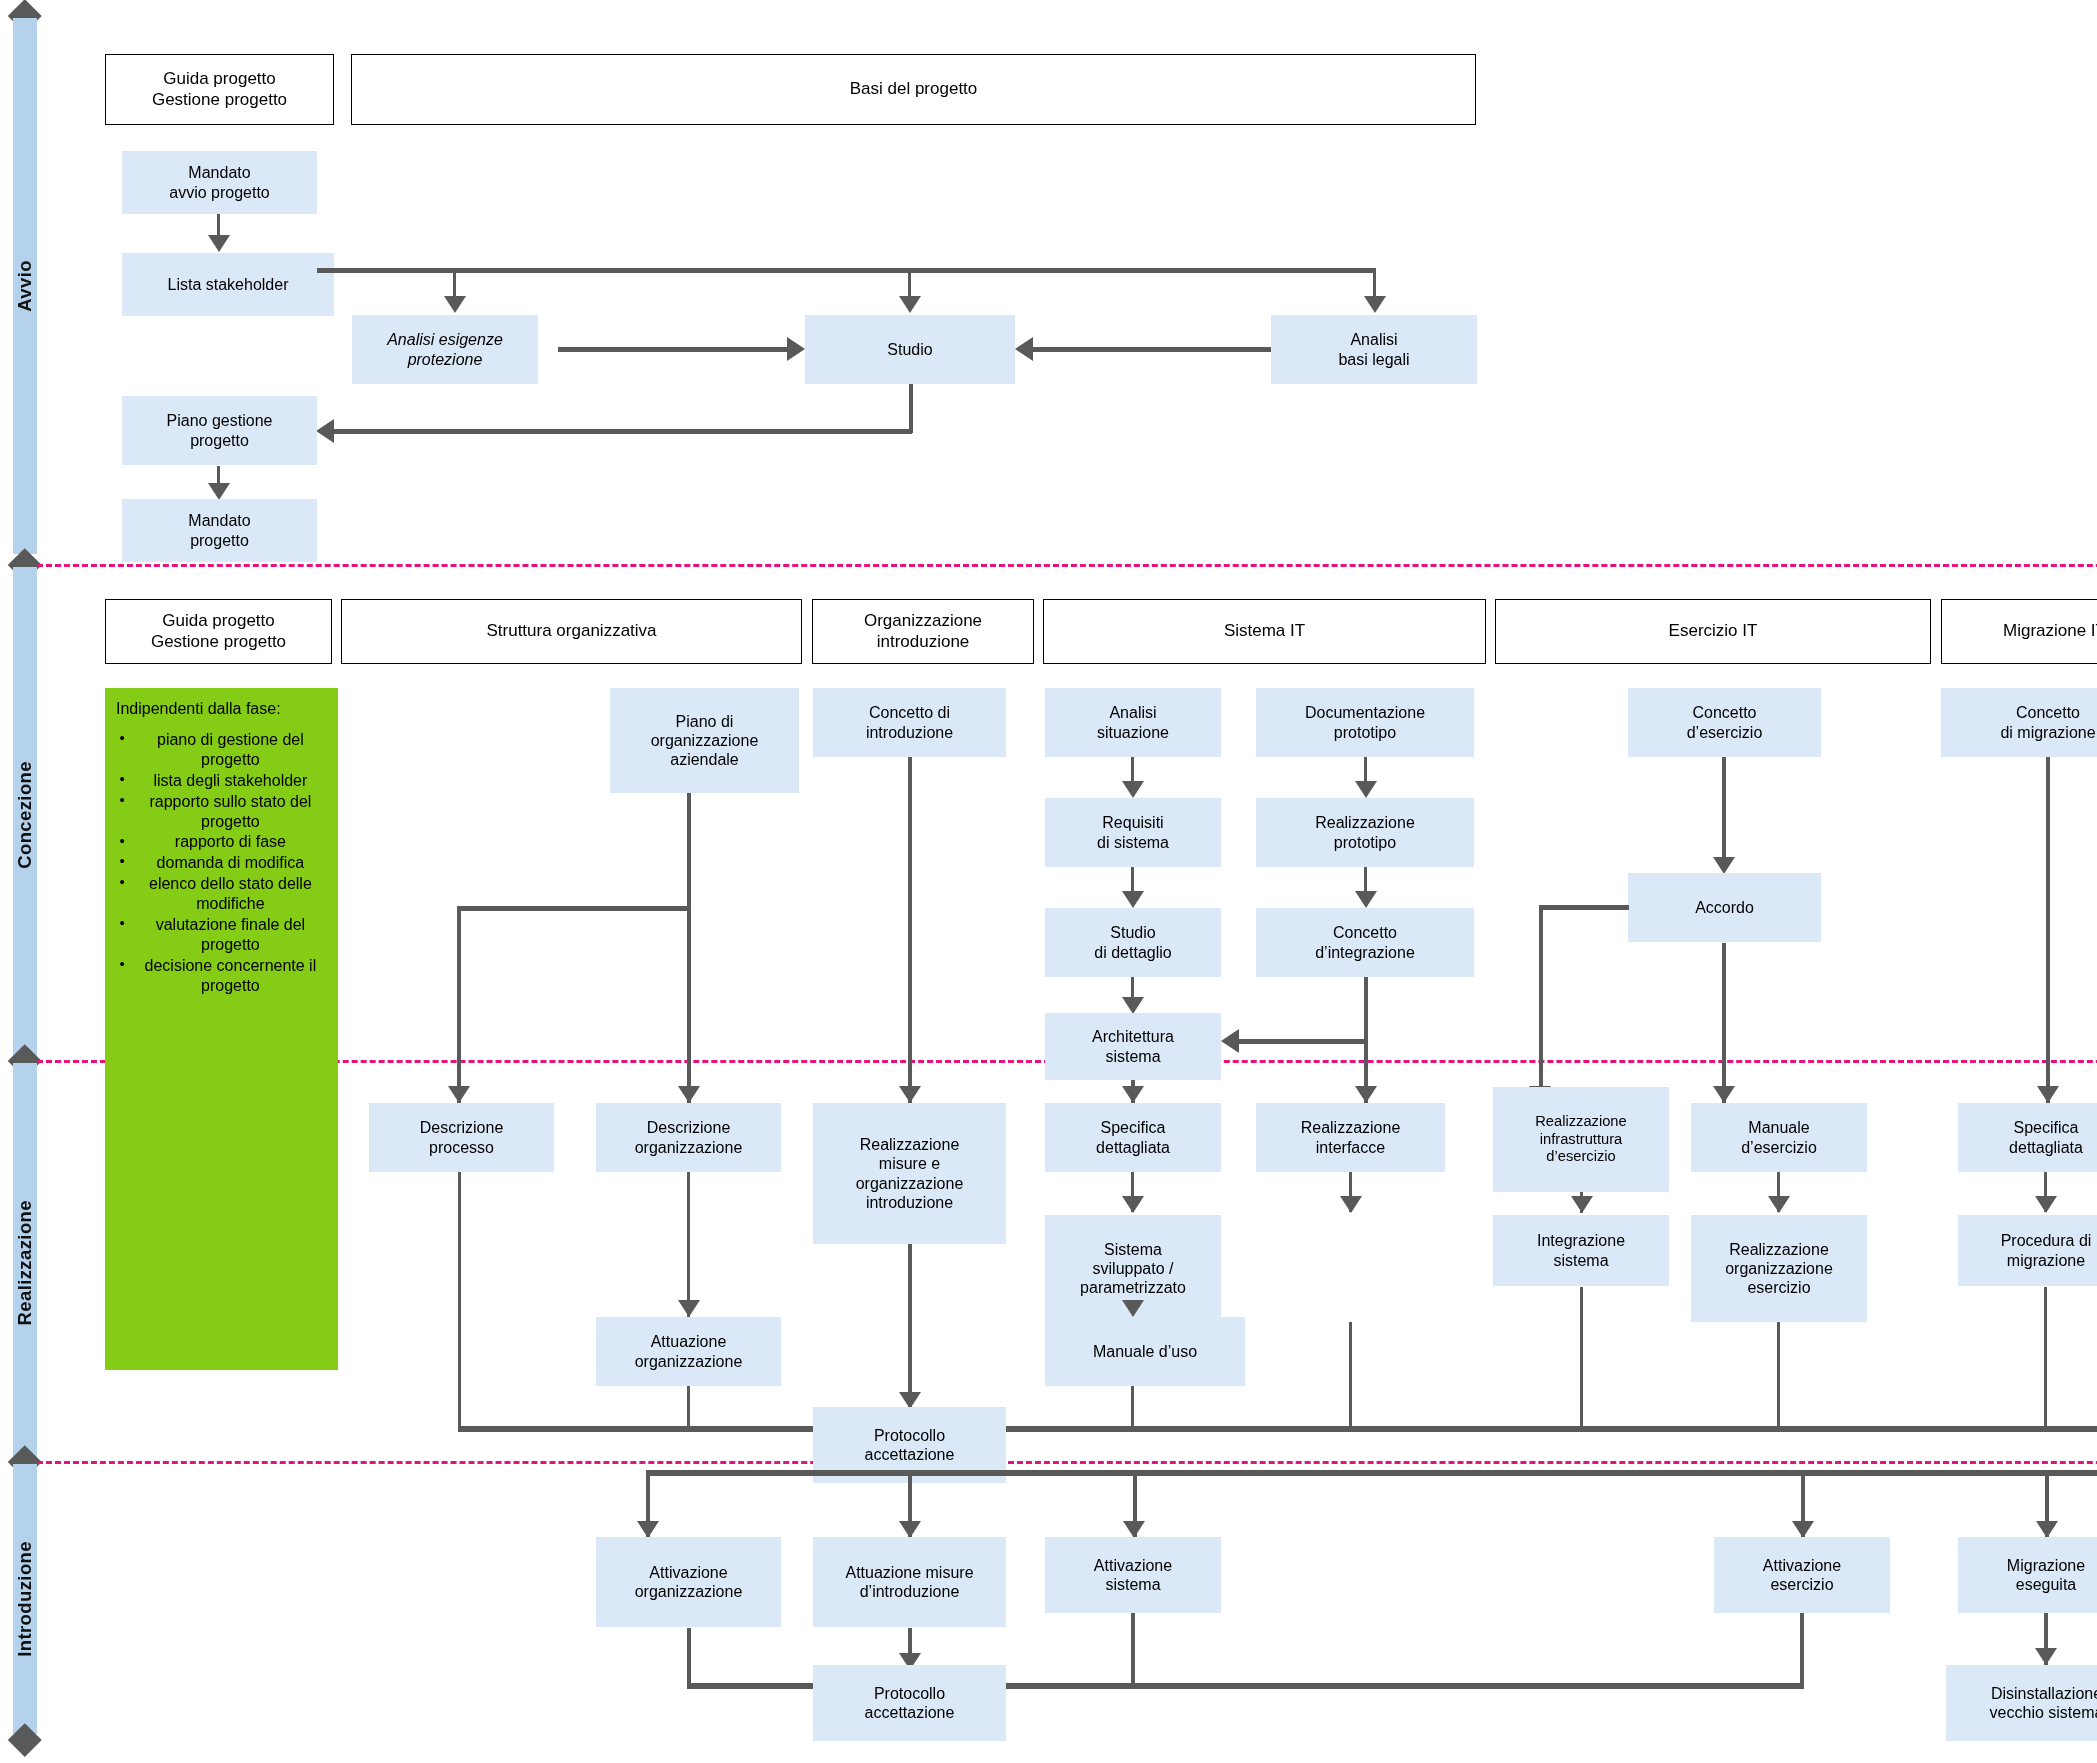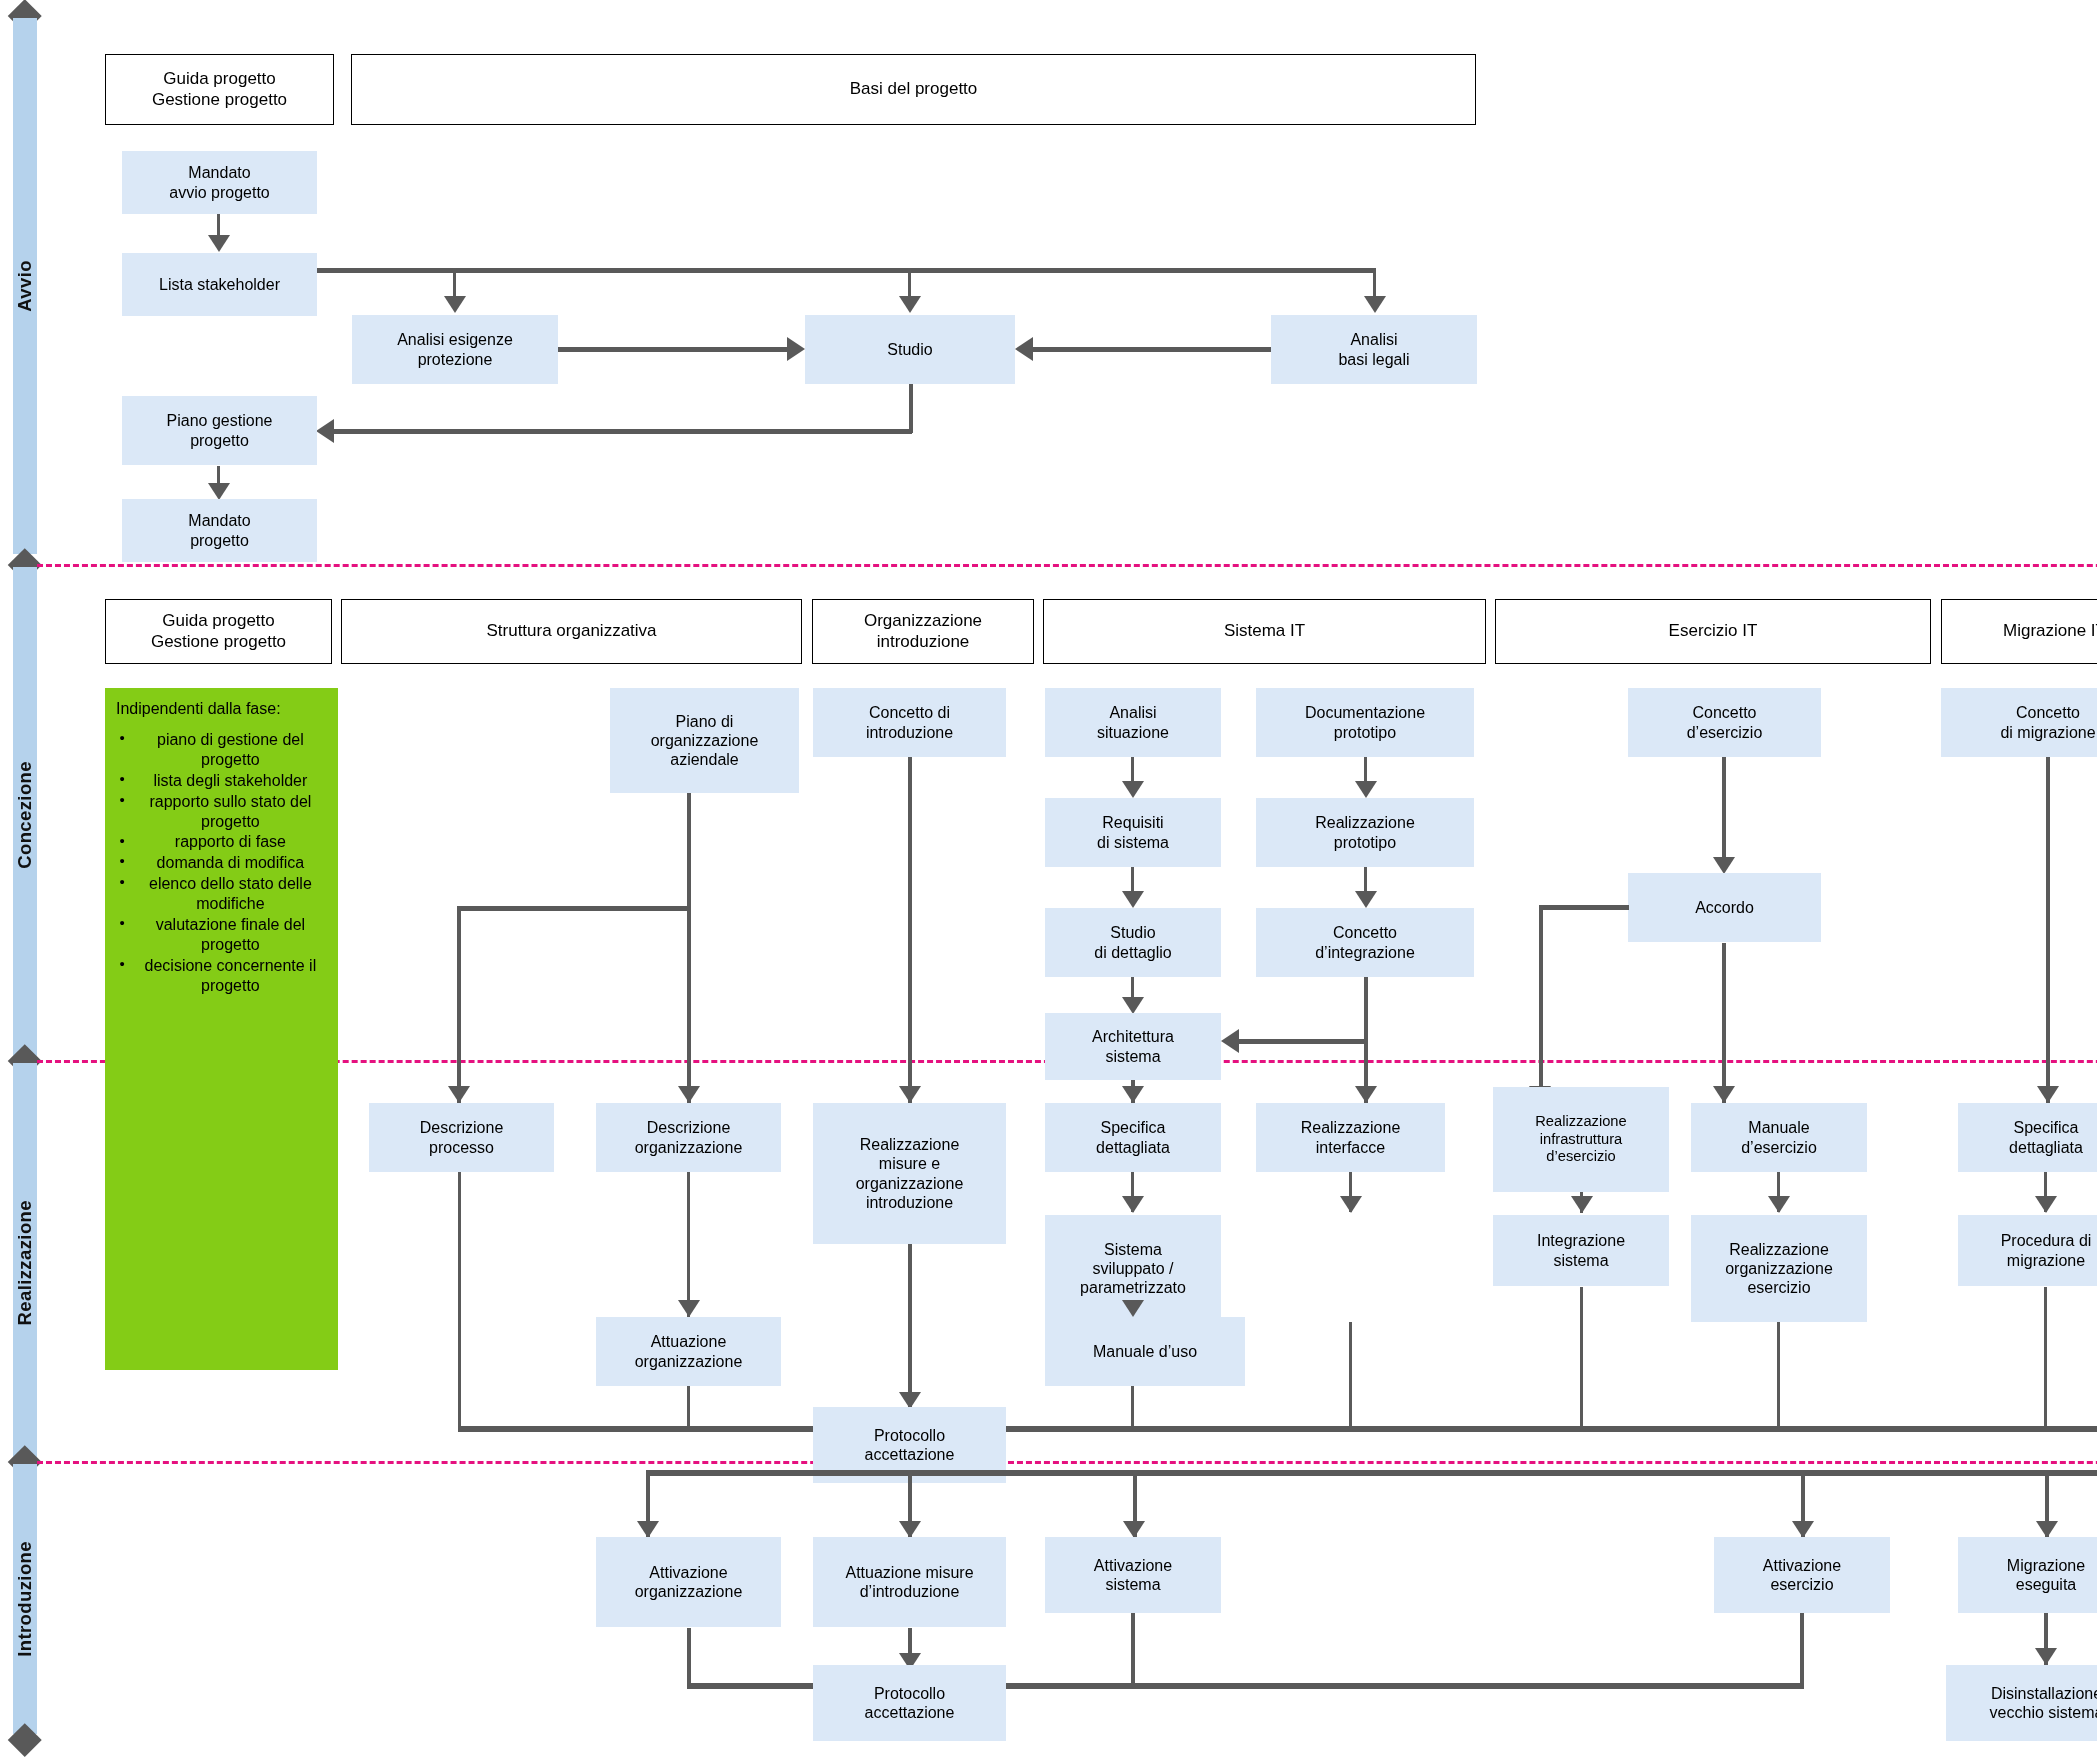--- a/index.html
+++ b/index.html
@@ -89,31 +89,31 @@
   <div class="hdr" style="left:105px;top:54px;width:229px;height:71px;white-space:pre-line;">Guida progetto
 Gestione progetto</div>
   <div class="hdr" style="left:351px;top:54px;width:1125px;height:71px;white-space:pre-line;">Basi del progetto</div>
 
   <div class="box" style="left:122px;top:151px;width:195px;height:63px;white-space:pre-line;">Mandato
 avvio progetto</div>
 
   <div class="lnT" style="left:217px;top:214px;width:2.9px;height:29px;"></div>
   <div class="arw arw-d" style="left:208px;top:235px;"></div>
 
-  <div class="box" style="left:122px;top:253px;width:195px;height:63px;white-space:pre-line;">Lista stakeholder</div>
+  <div class="box" style="left:122px;top:253px;width:212px;height:63px;white-space:pre-line;">Lista stakeholder</div>
 
   <div class="ln" style="left:317px;top:268px;width:1059px;height:4.6px;"></div>
   <div class="lnT" style="left:453px;top:268px;width:2.9px;height:36px;"></div>
   <div class="arw arw-d" style="left:444px;top:296px;"></div>
   <div class="lnT" style="left:908px;top:268px;width:2.9px;height:36px;"></div>
   <div class="arw arw-d" style="left:899px;top:296px;"></div>
   <div class="lnT" style="left:1373px;top:268px;width:2.9px;height:36px;"></div>
   <div class="arw arw-d" style="left:1364px;top:296px;"></div>
 
-  <div class="box" style="left:352px;top:315px;width:206px;height:69px;white-space:pre-line;">Analisi esigenze
+  <div class="box" style="left:352px;top:315px;width:186px;height:69px;white-space:pre-line;font-style:italic;">Analisi esigenze
 protezione</div>
   <div class="box" style="left:805px;top:315px;width:210px;height:69px;white-space:pre-line;">Studio</div>
   <div class="box" style="left:1271px;top:315px;width:206px;height:69px;white-space:pre-line;">Analisi
 basi legali</div>
 
   <div class="ln" style="left:558px;top:347px;width:230px;height:4.6px;"></div>
   <div class="arw arw-r" style="left:787px;top:337px;"></div>
 
   <div class="ln" style="left:1033px;top:347px;width:238px;height:4.6px;"></div>
   <div class="arw arw-l" style="left:1015px;top:337px;"></div>

